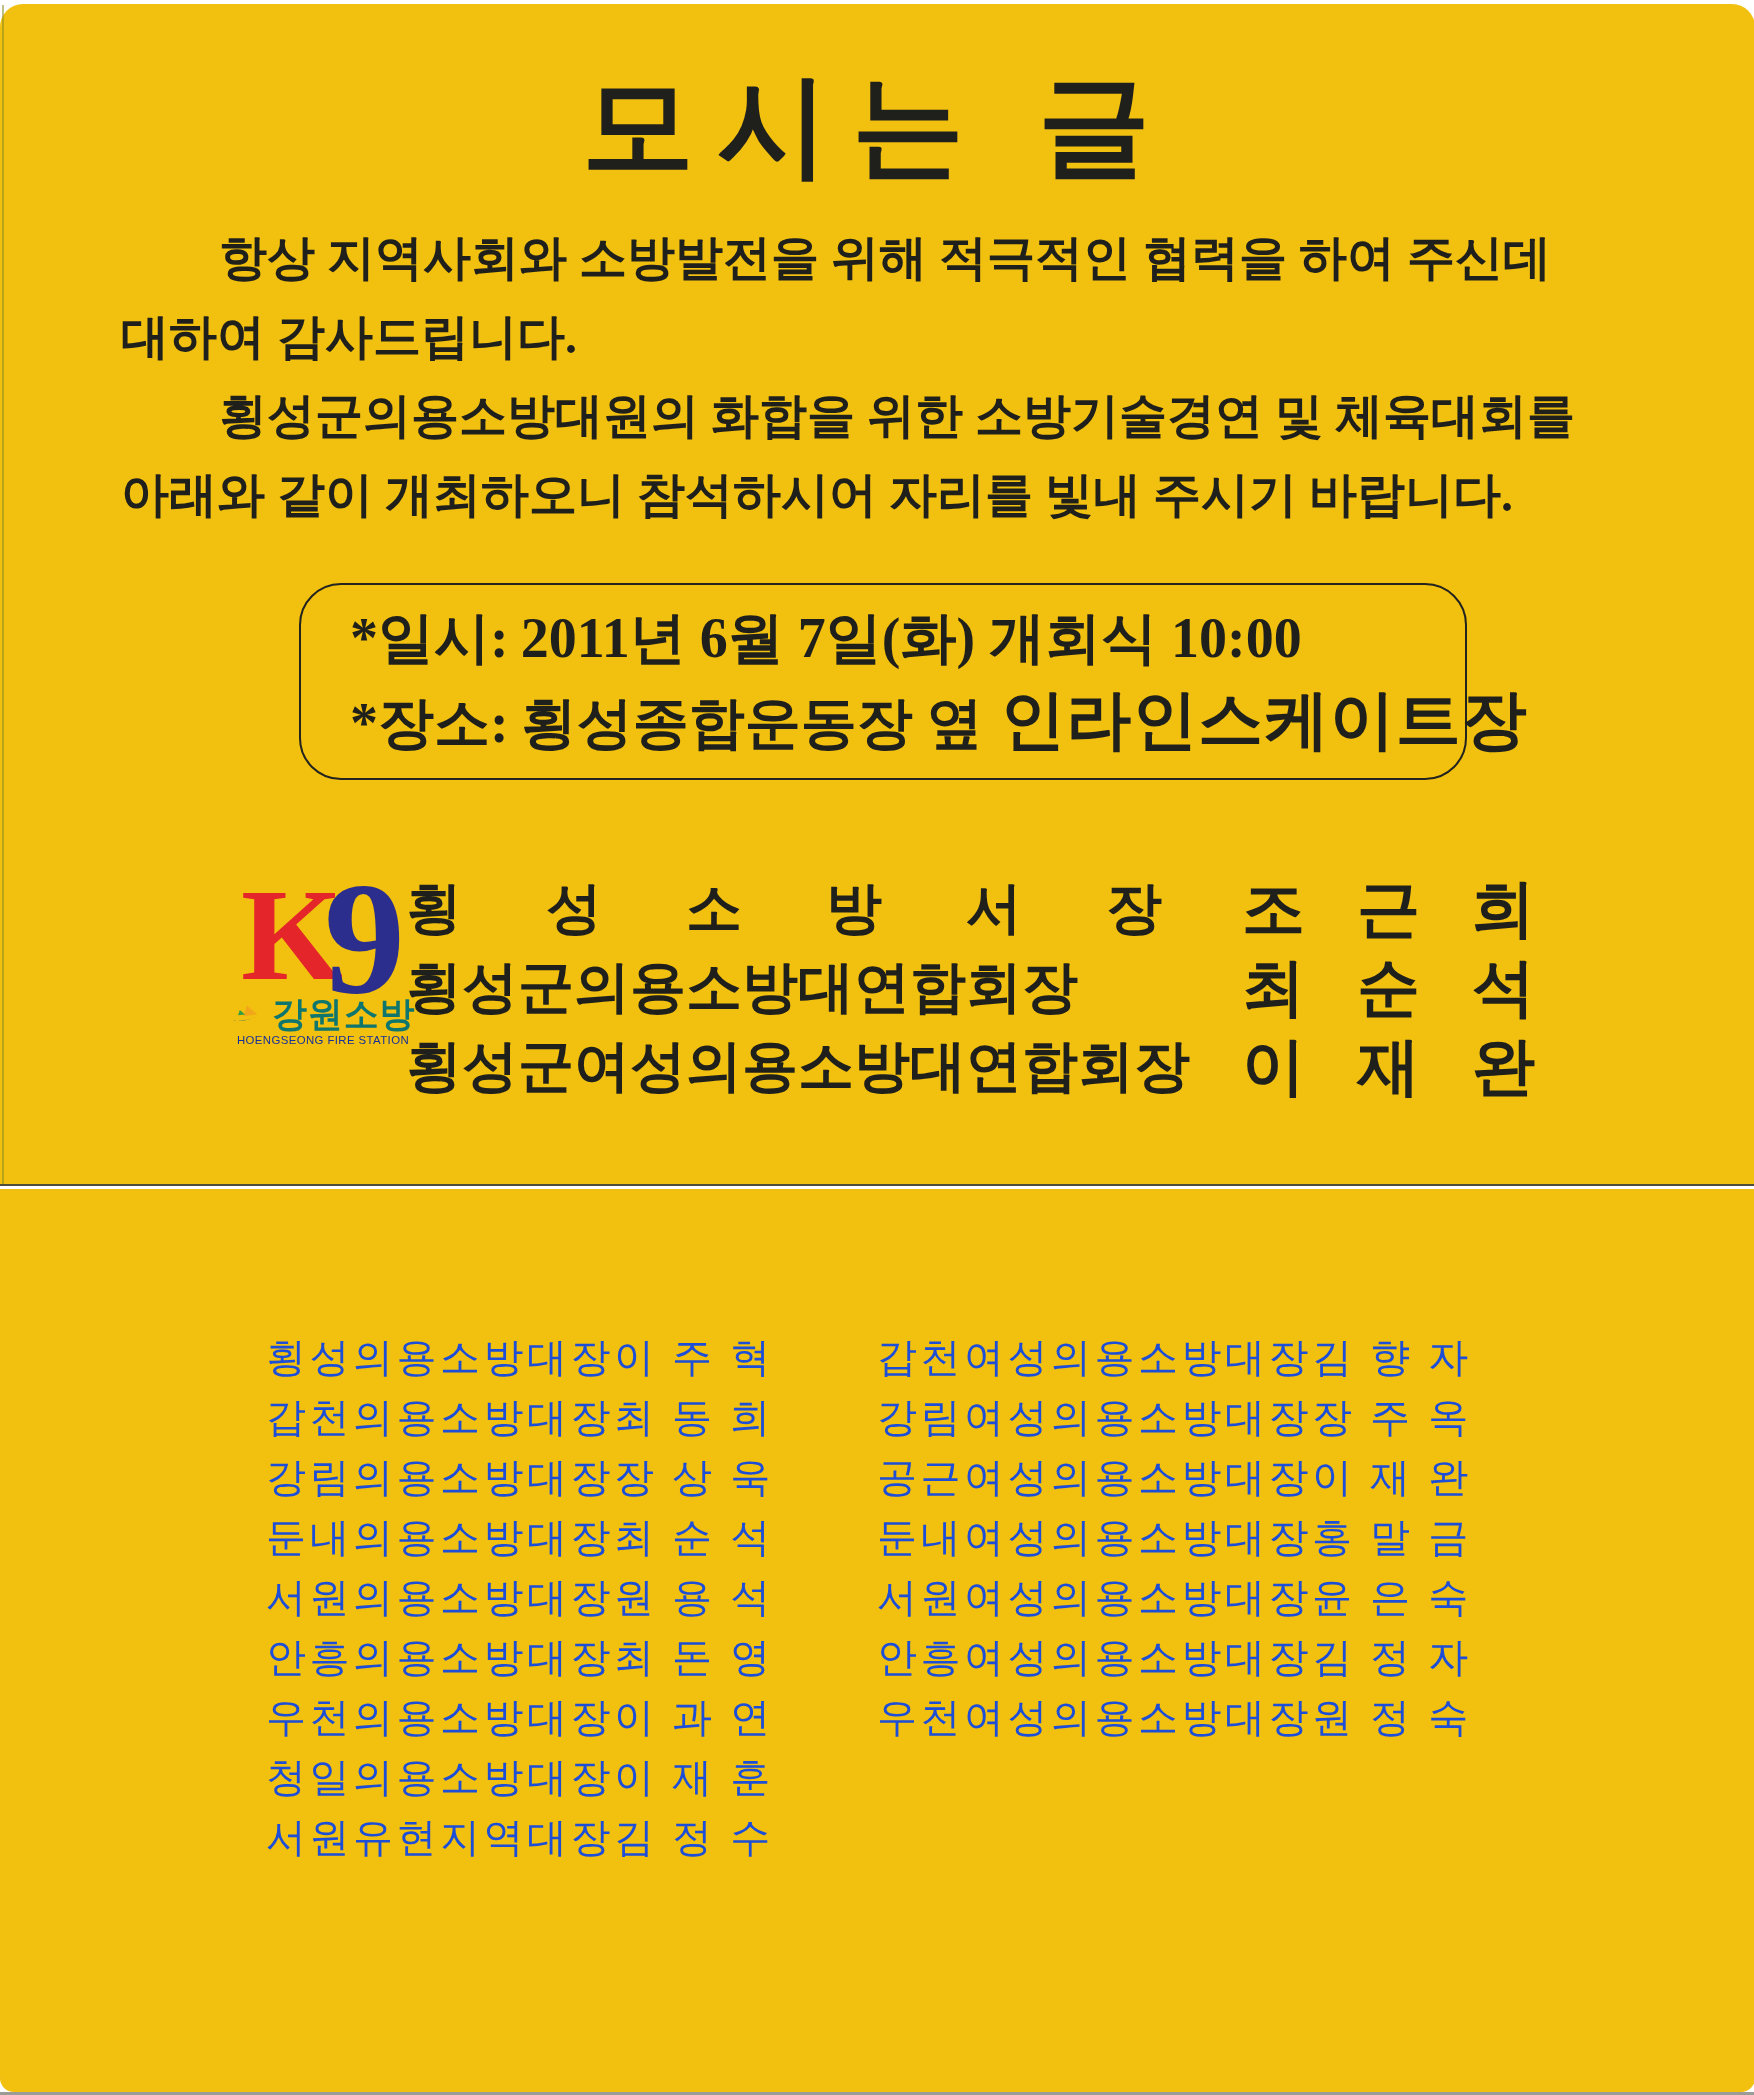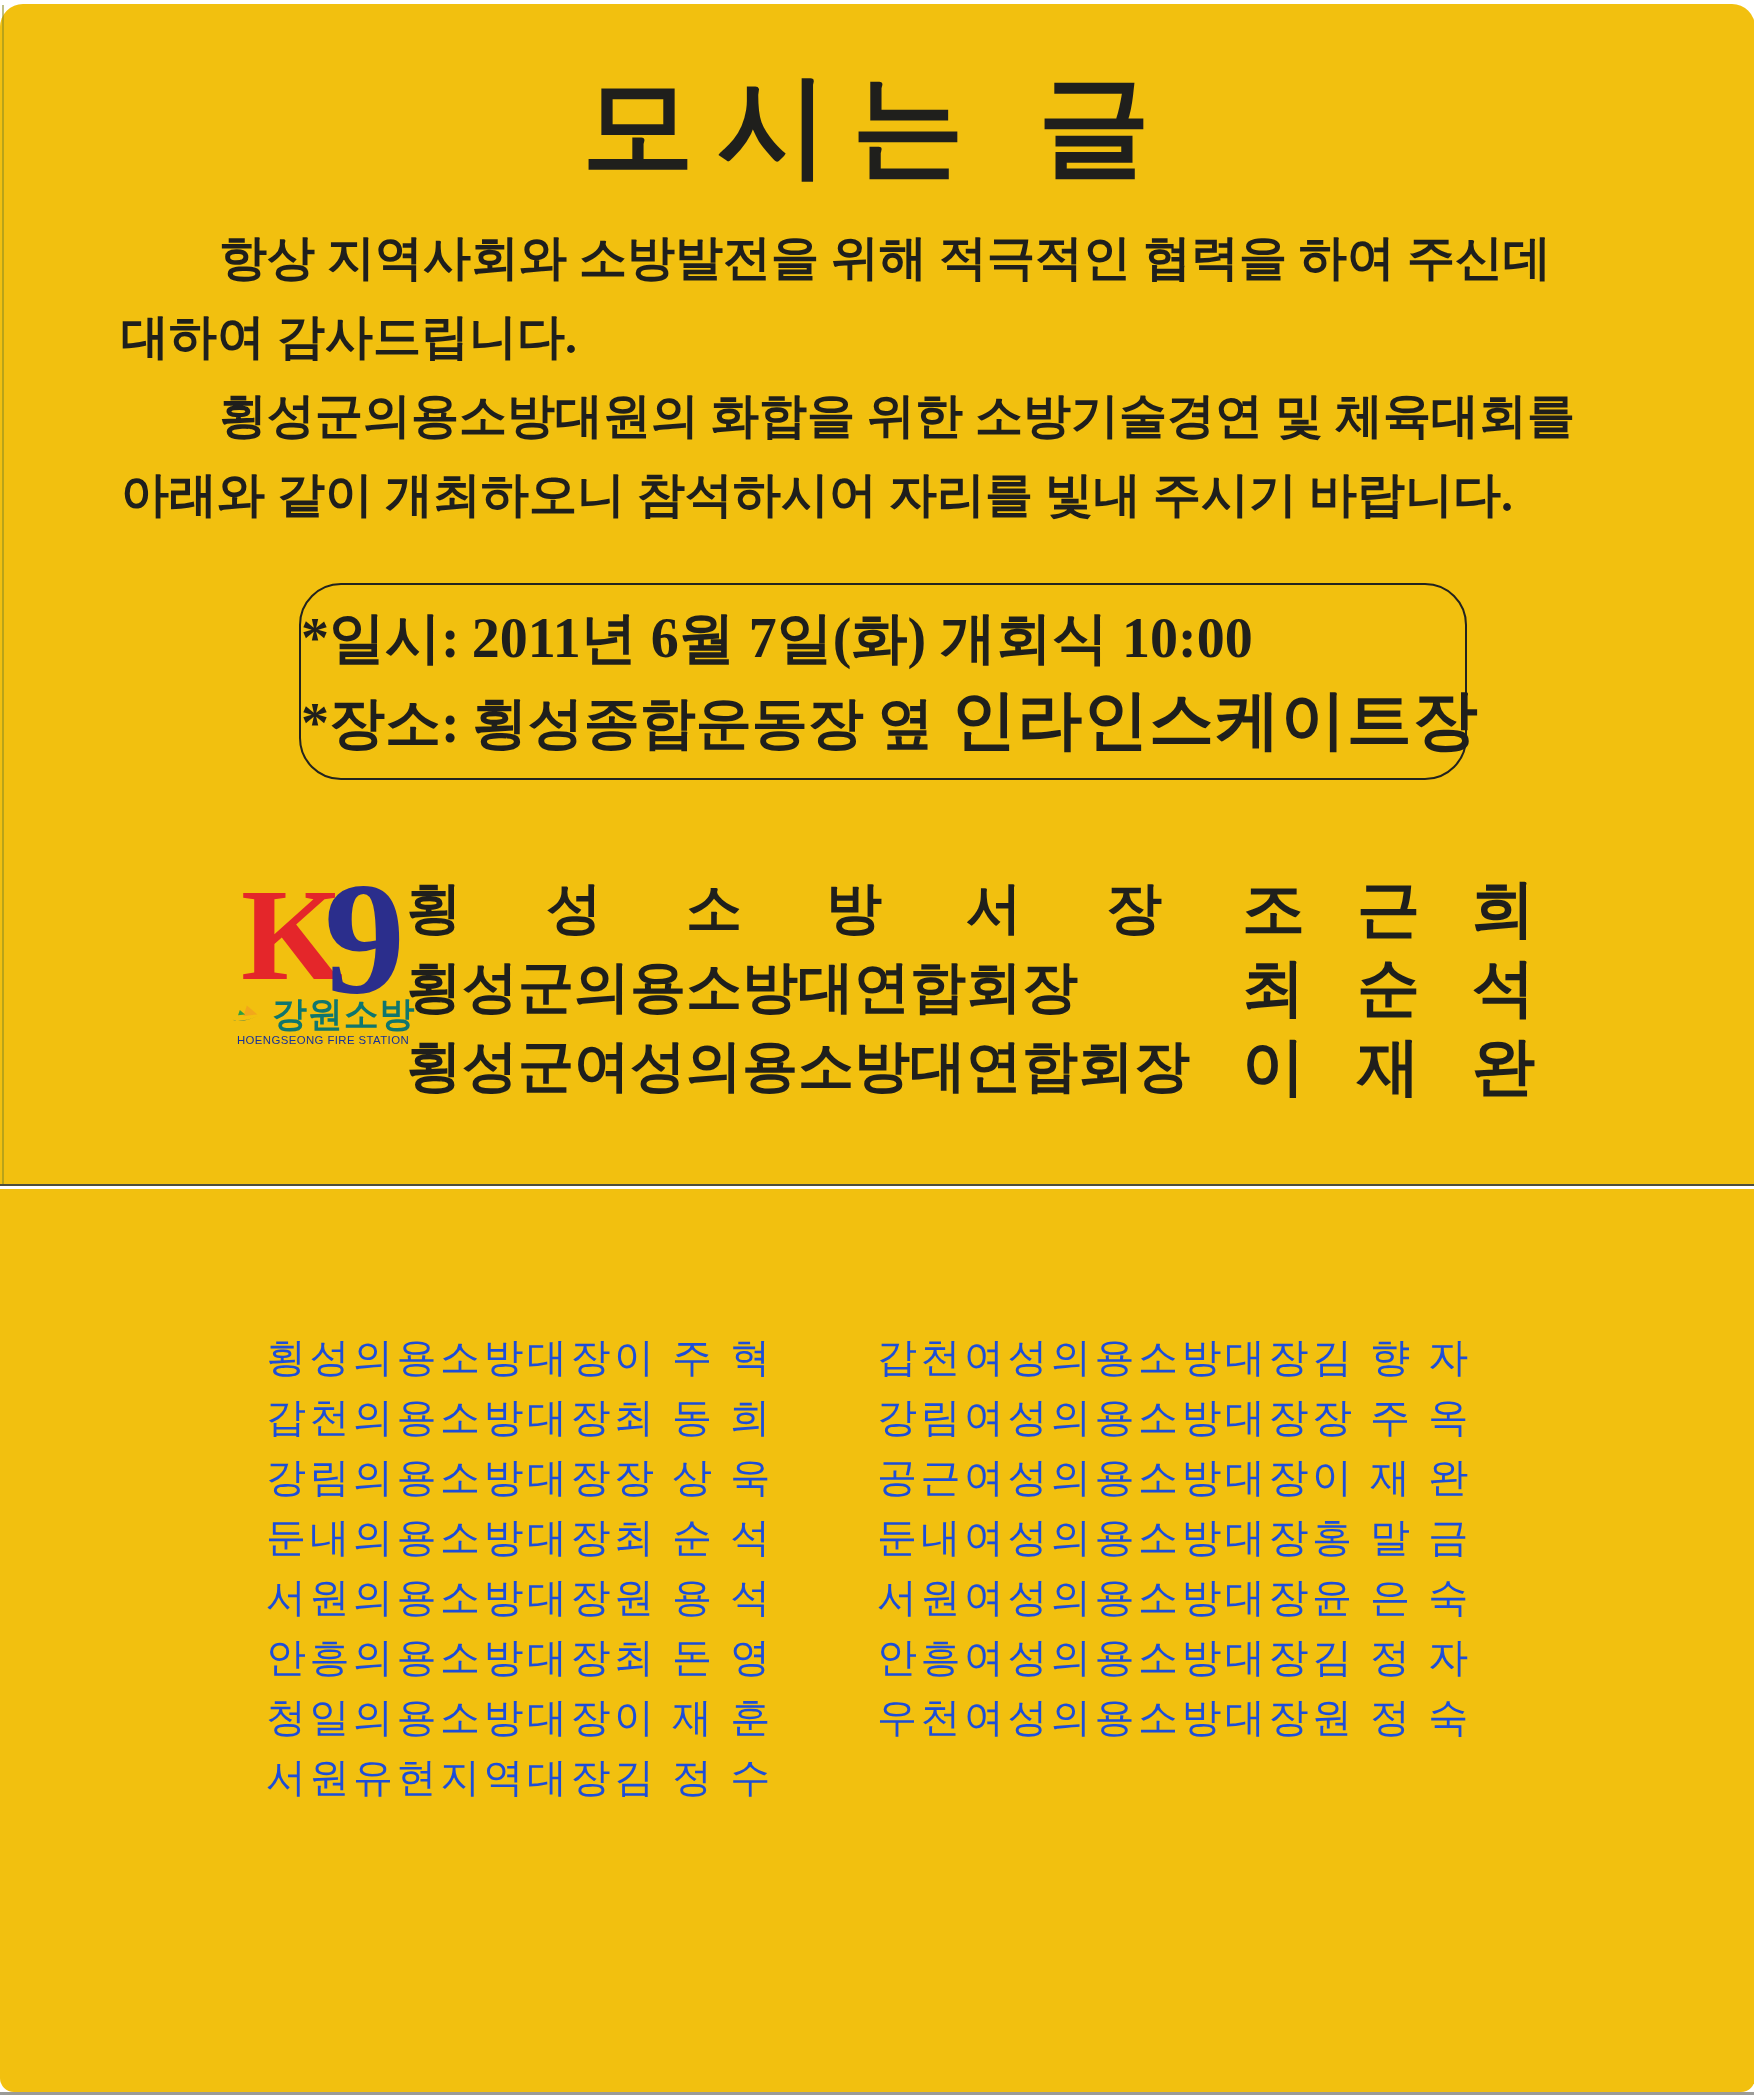--- a/index.html
+++ b/index.html
@@ -36,21 +36,21 @@
     position:absolute; top:218px; left:121px; width:1520px;
     font-size:48px; font-weight:bold; line-height:79px;
   }
   .intro .line { white-space:nowrap; }
   .intro .indent { text-indent:98px; }
 
   .event-box {
     position:absolute; top:583px; left:299px; width:1168px; height:197px;
     box-sizing:border-box; border:2.6px solid #23231f; border-radius:42px;
     display:flex; flex-direction:column; justify-content:center;
-    row-gap:14px; 
+    row-gap:14px; padding-left:49px;
   }
   .event-line { font-size:56px; font-weight:bold; white-space:nowrap; line-height:1.1; }
   .event-label { margin-right:12.2px; }
   .event-highlight {
     font-family:"Liberation Sans","DejaVu Sans",sans-serif;
     font-size:65px; font-weight:bold; margin-left:17.5px; letter-spacing:0.9px;
   }
 
   
   .logo {
@@ -153,20 +153,21 @@
       </div>
     </div>
 
     <div class="roster roster-left">
       <div class="r-row"><span class="r-title">횡성의용소방대장</span><span class="r-name">이 주 혁</span></div>
       <div class="r-row"><span class="r-title">갑천의용소방대장</span><span class="r-name">최 동 희</span></div>
       <div class="r-row"><span class="r-title">강림의용소방대장</span><span class="r-name">장 상 욱</span></div>
       <div class="r-row"><span class="r-title">둔내의용소방대장</span><span class="r-name">최 순 석</span></div>
       <div class="r-row"><span class="r-title">서원의용소방대장</span><span class="r-name">원 용 석</span></div>
       <div class="r-row"><span class="r-title">안흥의용소방대장</span><span class="r-name">최 돈 영</span></div>
+      <div class="r-row"><span class="r-title">우천의용소방대장</span><span class="r-name">이 과 연</span></div>
       <div class="r-row"><span class="r-title">청일의용소방대장</span><span class="r-name">이 재 훈</span></div>
       <div class="r-row"><span class="r-title">서원유현지역대장</span><span class="r-name">김 정 수</span></div>
     </div>
 
     <div class="roster roster-right">
       <div class="r-row"><span class="r-title">갑천여성의용소방대장</span><span class="r-name">김 향 자</span></div>
       <div class="r-row"><span class="r-title">강림여성의용소방대장</span><span class="r-name">장 주 옥</span></div>
       <div class="r-row"><span class="r-title">공근여성의용소방대장</span><span class="r-name">이 재 완</span></div>
       <div class="r-row"><span class="r-title">둔내여성의용소방대장</span><span class="r-name">홍 말 금</span></div>
       <div class="r-row"><span class="r-title">서원여성의용소방대장</span><span class="r-name">윤 은 숙</span></div>

